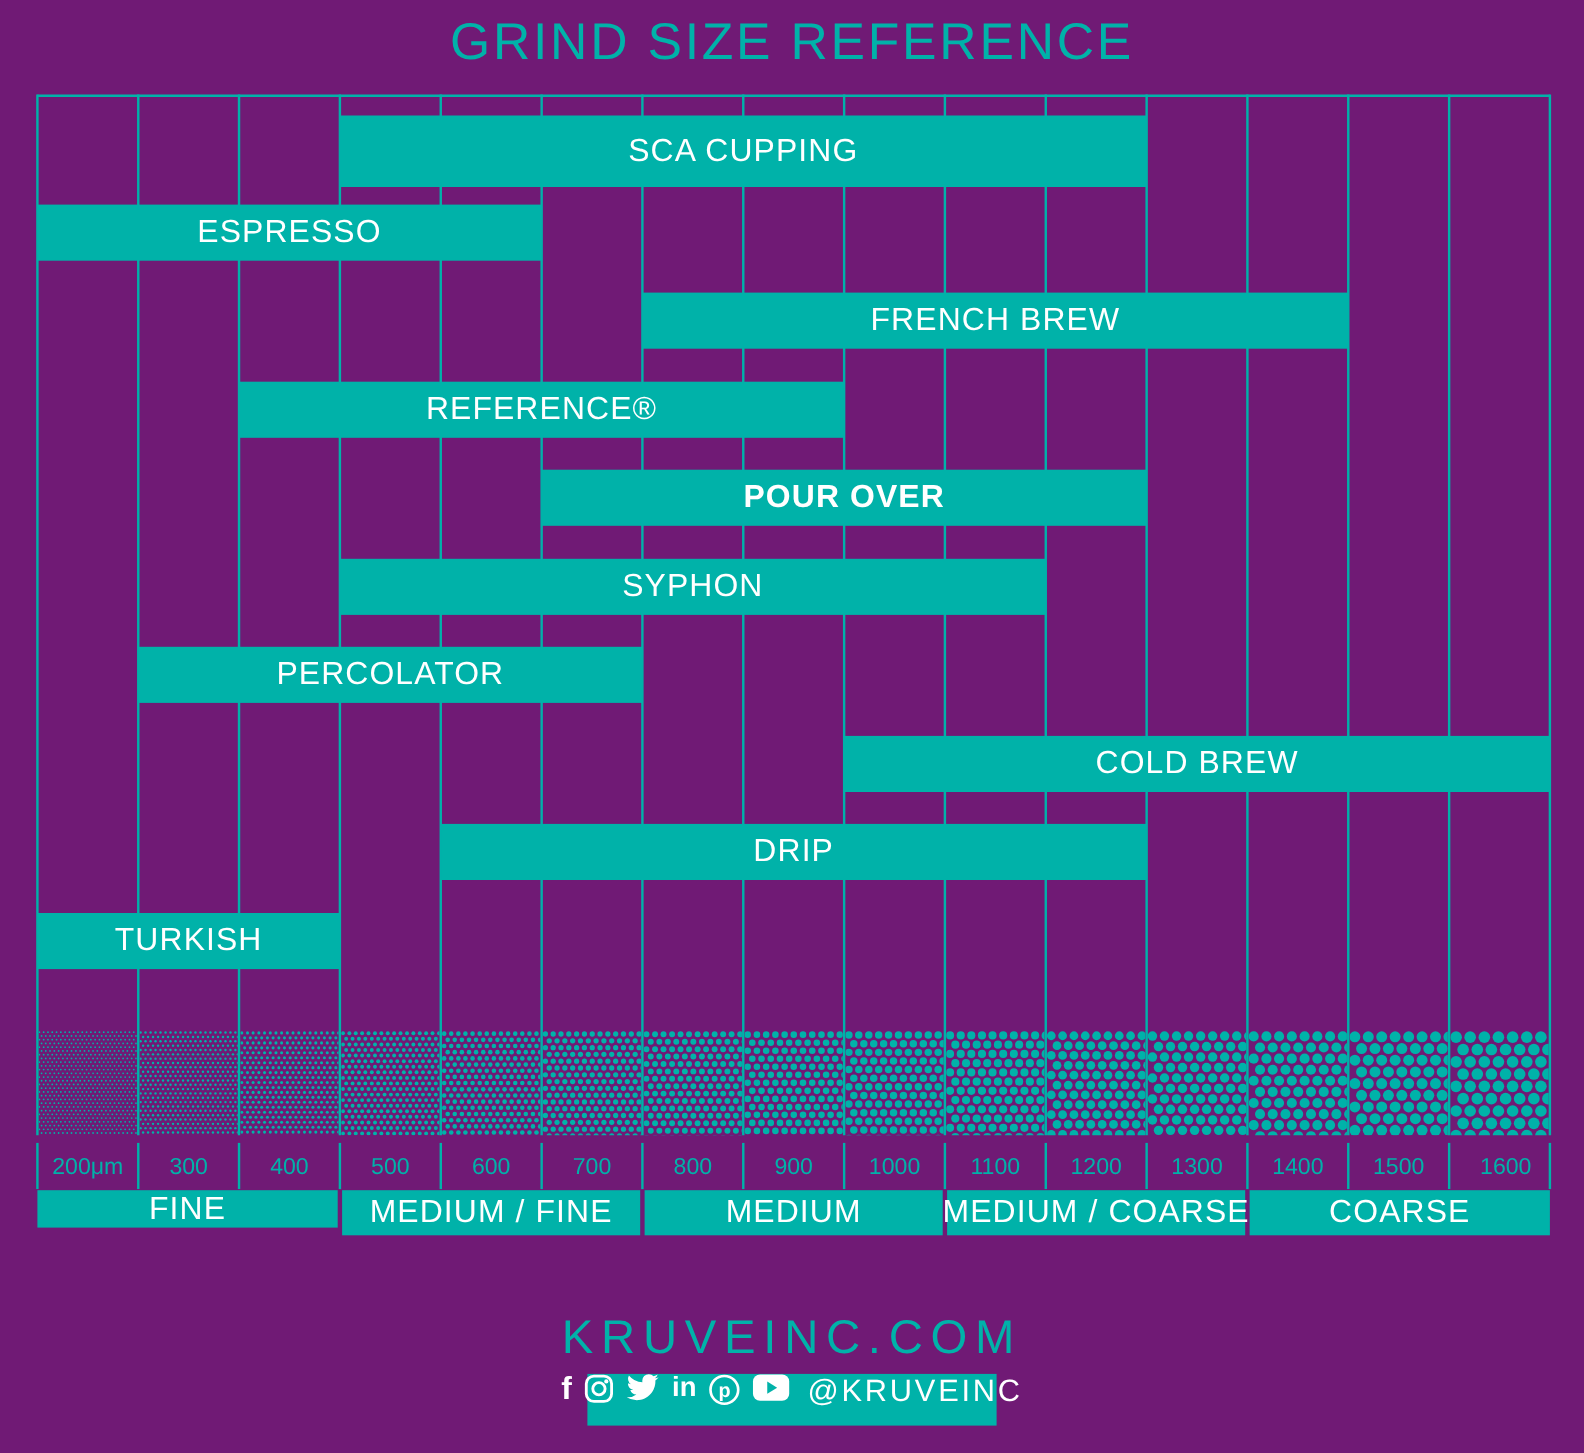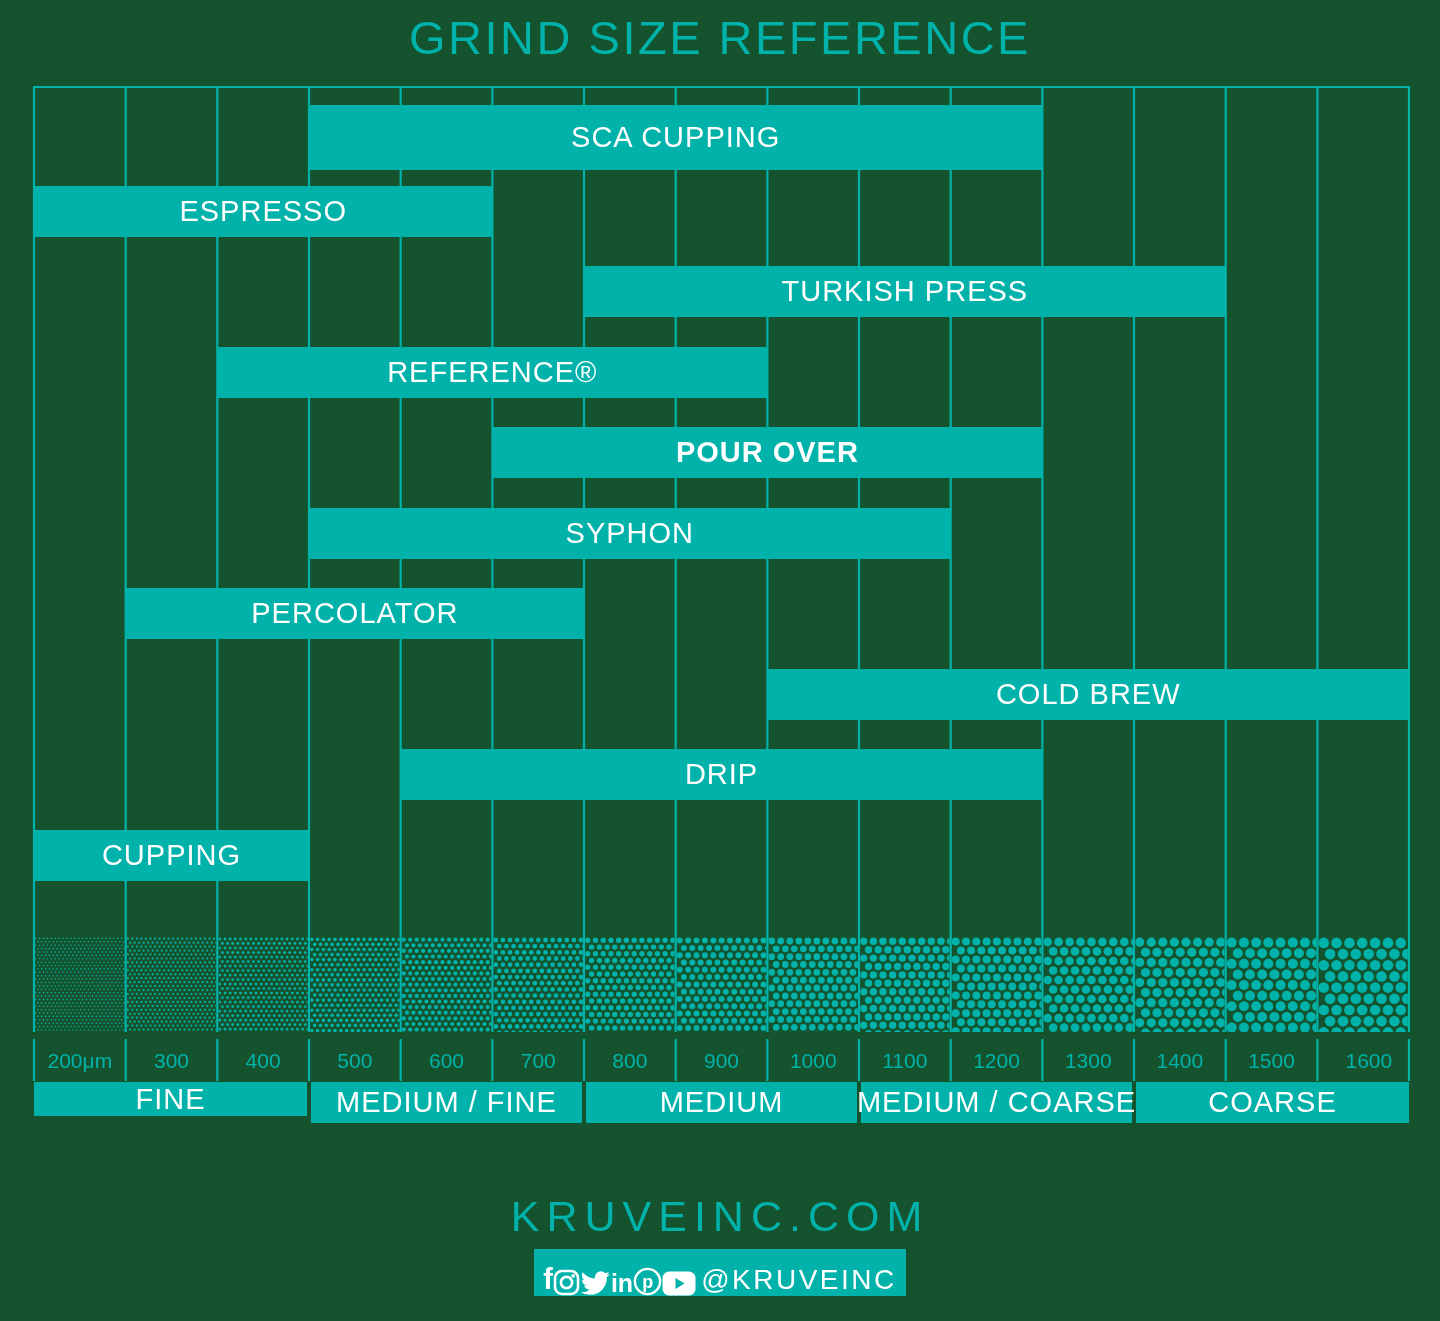--- a/index.html
+++ b/index.html
@@ -1,18 +1,18 @@
 <!DOCTYPE html>
 <html style="--teal: #00b2a9;"><head>
 <meta charset="utf-8">
 <style>
   :root{ --teal:#00b2a9; }
   html,body{margin:0;padding:0;background:#ffffff;}
   .page{
-    position:relative;width:1440px;height:1321px;background:#14532d;
+    position:relative;width:1440px;height:1321px;background:#701a75;
     font-family:"Liberation Sans",sans-serif;overflow:hidden;
   }
   .title{
     position:absolute;top:10px;left:0;width:100%;text-align:center;
     font-size:47px;font-weight:300;letter-spacing:2.5px;color:var(--teal);
   }
   #chart-svg{position:absolute;left:0;top:0;}
   .bar{
     position:absolute;background:var(--teal);display:flex;align-items:center;justify-content:center;
     color:#fff;font-size:29px;letter-spacing:1px;white-space:nowrap;
@@ -25,21 +25,21 @@
     position:absolute;background:var(--teal);display:flex;align-items:center;justify-content:center;
     color:#fff;font-size:29px;letter-spacing:1px;white-space:nowrap;
   }
   .site{
     position:absolute;top:1192px;left:0;width:100%;text-align:center;
     font-size:43px;font-weight:300;letter-spacing:7px;color:var(--teal);
   }
   .badge{
     position:absolute;top:1249px;left:50%;transform:translateX(-50%);
     width:372px;height:47px;background:var(--teal);
-    display:flex;align-items:flex-end;justify-content:center;color:#fff;
+    display:flex;align-items:flex-start;justify-content:center;gap:11px;color:#fff;
   }
   .sicon{display:flex;align-items:center;justify-content:center;line-height:1;}
   .fb{font-weight:bold;font-size:29px;padding-bottom:2px;}
   .li{font-weight:bold;font-size:25px;}
   .handle{font-size:28px;font-weight:300;letter-spacing:2.5px;margin-left:5px;}
 </style>
 </head>
 <body>
 
 <div class="page">
@@ -3408,42 +3408,42 @@
     </svg>
 
   <div id="bars">
       <div class="bar" style="left: 309px; top: 105px; width: 733.4px; height: 65px;">
         <span>SCA CUPPING</span>
       </div>
       <div class="bar" style="left: 34px; top: 185.6px; width: 458.4px; height: 51px;">
         <span>ESPRESSO</span>
       </div>
       <div class="bar" style="left: 584px; top: 266.1px; width: 641.7px; height: 51px;">
-        <span>TURKISH PRESS</span>
+        <span>FRENCH BREW</span>
       </div>
       <div class="bar" style="left: 217.3px; top: 346.6px; width: 550px; height: 51px;">
         <span>REFERENCE®</span>
       </div>
       <div class="bar" style="left: 492.4px; top: 427.2px; width: 550px; height: 51px; font-weight: bold;">
         <span>POUR OVER</span>
       </div>
       <div class="bar" style="left: 309px; top: 507.8px; width: 641.7px; height: 51px;">
         <span>SYPHON</span>
       </div>
       <div class="bar" style="left: 125.7px; top: 588.3px; width: 458.3px; height: 51px;">
         <span>PERCOLATOR</span>
       </div>
       <div class="bar" style="left: 767.4px; top: 668.9px; width: 641.7px; height: 51px;">
         <span>COLD BREW</span>
       </div>
       <div class="bar" style="left: 400.7px; top: 749.4px; width: 641.7px; height: 51px;">
         <span>DRIP</span>
       </div>
       <div class="bar" style="left: 34px; top: 829.9px; width: 275px; height: 51px;">
-        <span>CUPPING</span>
+        <span>TURKISH</span>
       </div>
     </div>
   <div id="ticks">
       <div class="tick" style="left: 34px; top: 1040px; width: 91.7px; height: 42px;">200μm</div>
       <div class="tick" style="left: 125.7px; top: 1040px; width: 91.7px; height: 42px;">300</div>
       <div class="tick" style="left: 217.3px; top: 1040px; width: 91.7px; height: 42px;">400</div>
       <div class="tick" style="left: 309px; top: 1040px; width: 91.7px; height: 42px;">500</div>
       <div class="tick" style="left: 400.7px; top: 1040px; width: 91.7px; height: 42px;">600</div>
       <div class="tick" style="left: 492.4px; top: 1040px; width: 91.7px; height: 42px;">700</div>
       <div class="tick" style="left: 584px; top: 1040px; width: 91.7px; height: 42px;">800</div>

